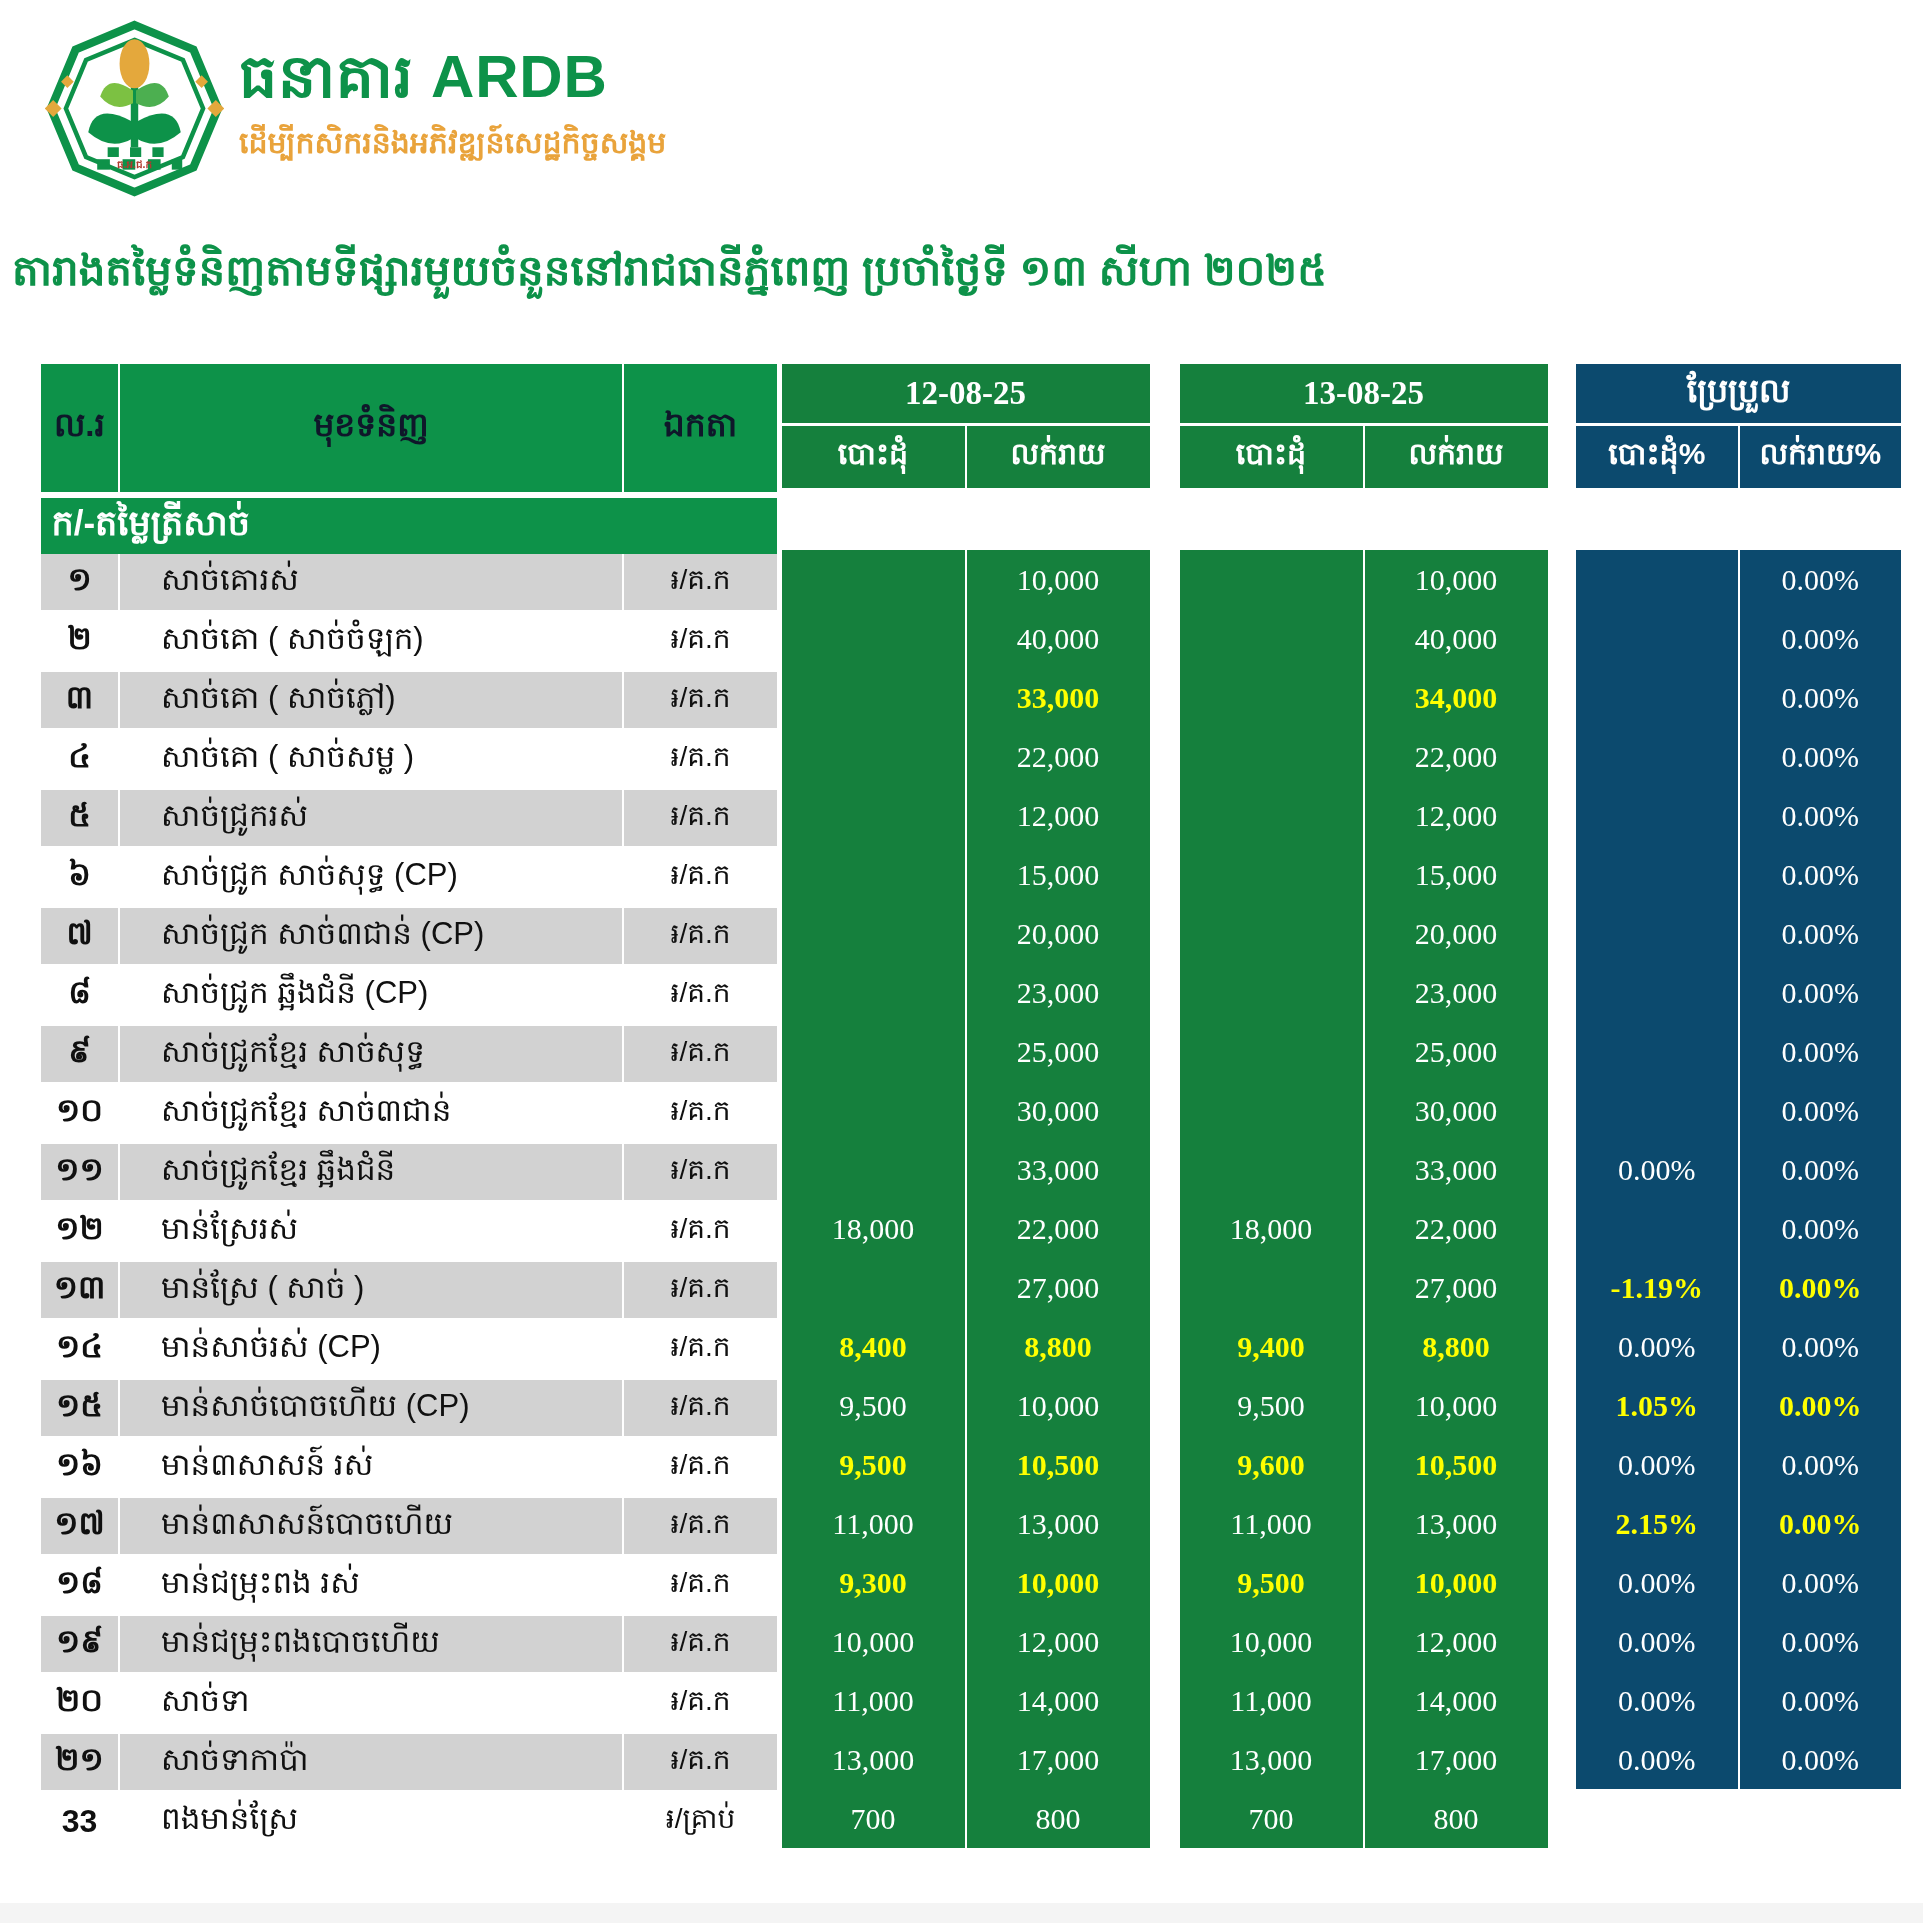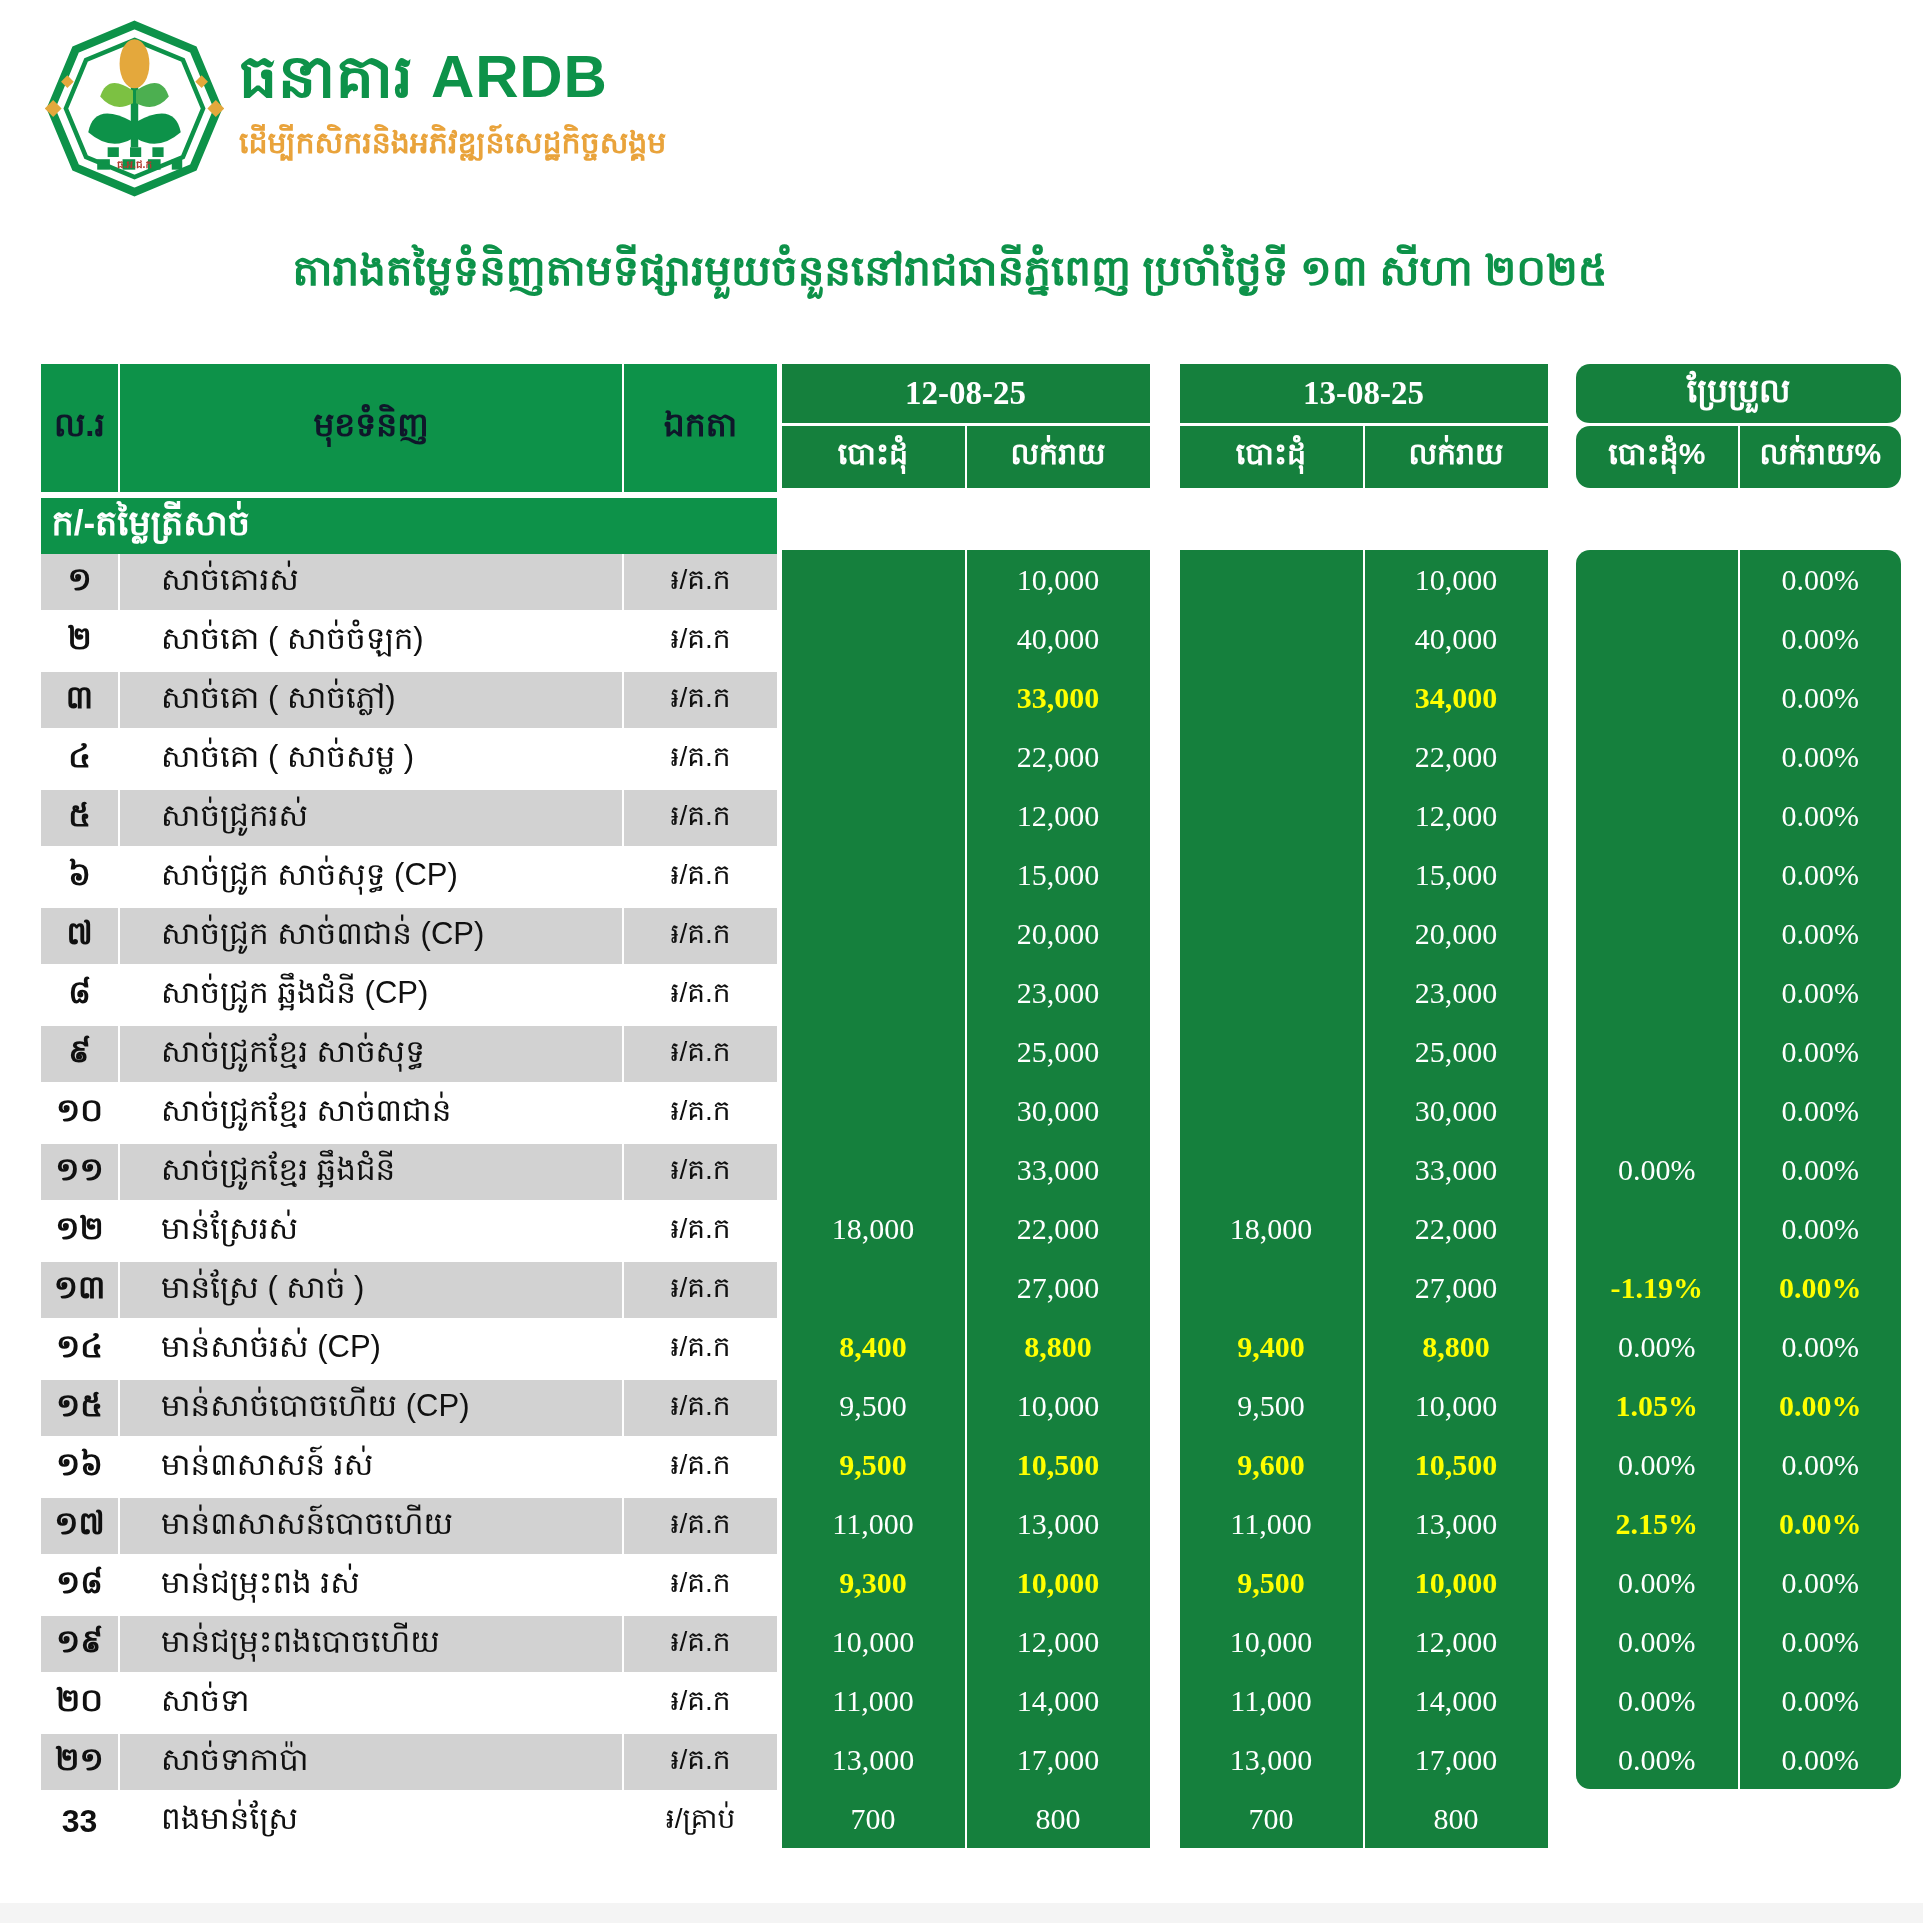--- a/index.html
+++ b/index.html
@@ -7,21 +7,21 @@
   .page{position:relative;width:1924px;height:1924px;background:#ffffff;}
 
   
   .brand{position:absolute;left:45px;top:19px;height:188px;}
   .emblem{position:absolute;left:0;top:0;}
   .brand-text{position:absolute;left:194px;top:22.5px;width:676px;}
   .brand-name{font-size:60px;font-weight:800;color:#0d9249;letter-spacing:0.8px;line-height:1.15;}
   .brand-tagline{margin-top:13.5px;font-size:30px;font-weight:700;color:#e9a33b;}
 
   
-  .main-title{position:absolute;left:0;top:244px;width:1900px;text-align:center;
+  .main-title{position:absolute;left:12px;top:244px;width:1900px;
               font-size:42px;font-weight:800;color:#0d9249;}
 
   
   .table-wrap{position:absolute;left:41px;top:364px;display:flex;}
   .panel-a{width:736px;}
   .gap-s{width:4.5px;}  .gap-m{width:30px;}  .gap-n{width:28.6px;}
   .panel-b,.panel-c{width:368px;}
   .panel-d{width:325px;}
 
   
@@ -42,21 +42,21 @@
   .row-white{background:#ffffff;}
   .a-num{width:79px;border-right:2.3px solid #fff;display:flex;align-items:center;justify-content:center;
          font-weight:800;font-size:32px;color:#101010;box-sizing:border-box;}
   .a-item{flex:1;border-right:2.3px solid #fff;display:flex;align-items:center;
           padding-left:41px;font-size:31px;color:#101010;box-sizing:border-box;}
   .a-unit{width:153px;display:flex;align-items:center;justify-content:center;
           font-size:28px;color:#101010;box-sizing:border-box;}
 
   
   .green{background:#15803d;}
-  .gold{background:#15803d;border-radius:14px;}
+  .gold{background:#0c4a6e;}
   .date-header{height:62px;border-bottom:3px solid #fff;display:flex;align-items:center;justify-content:center;
                color:#fff;font-size:33px;font-weight:700;font-family:"Liberation Serif", serif;box-sizing:border-box;}
   .khm-head{font-family:"Liberation Sans", sans-serif;}
   .sub-header{height:62px;display:flex;box-sizing:border-box;}
   .sub-header div{flex:1;display:flex;align-items:center;justify-content:center;
                   color:#fff;font-size:30px;font-weight:700;box-sizing:border-box;}
   .sub-header div:first-child{border-right:2.3px solid #fff;}
 
   .vals{margin-top:62px;}
   .v-row{display:flex;height:59px;}

